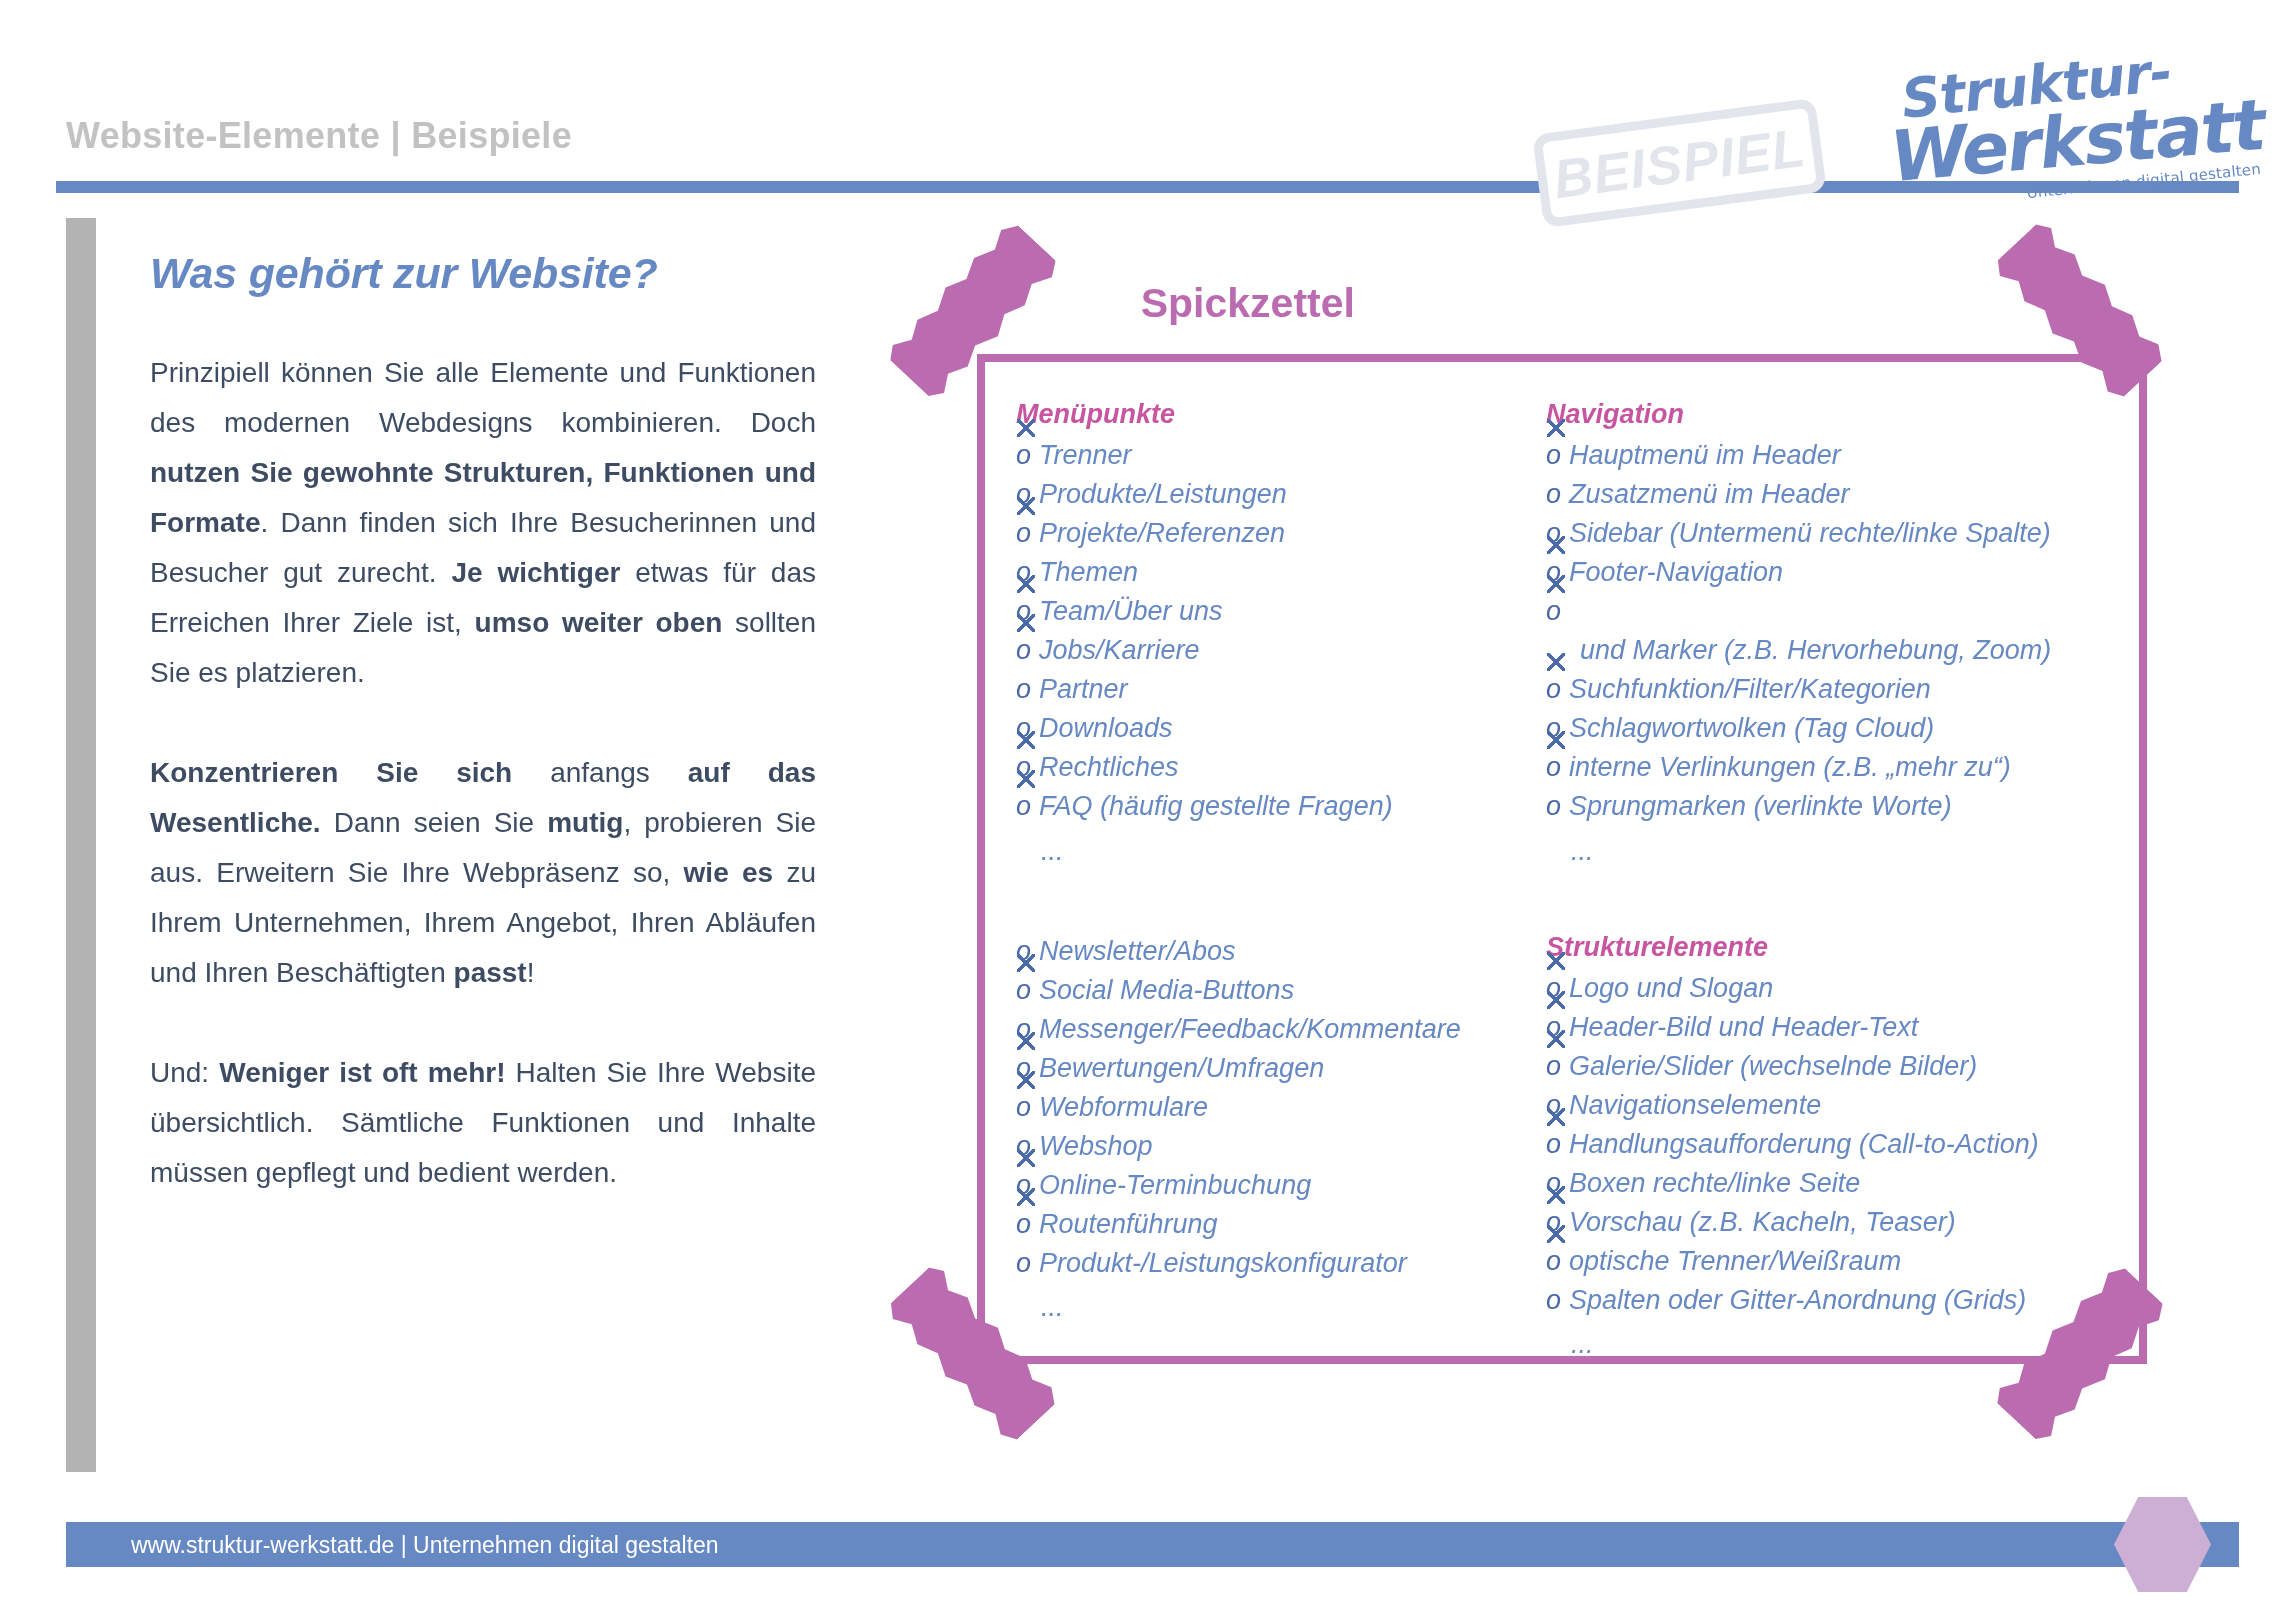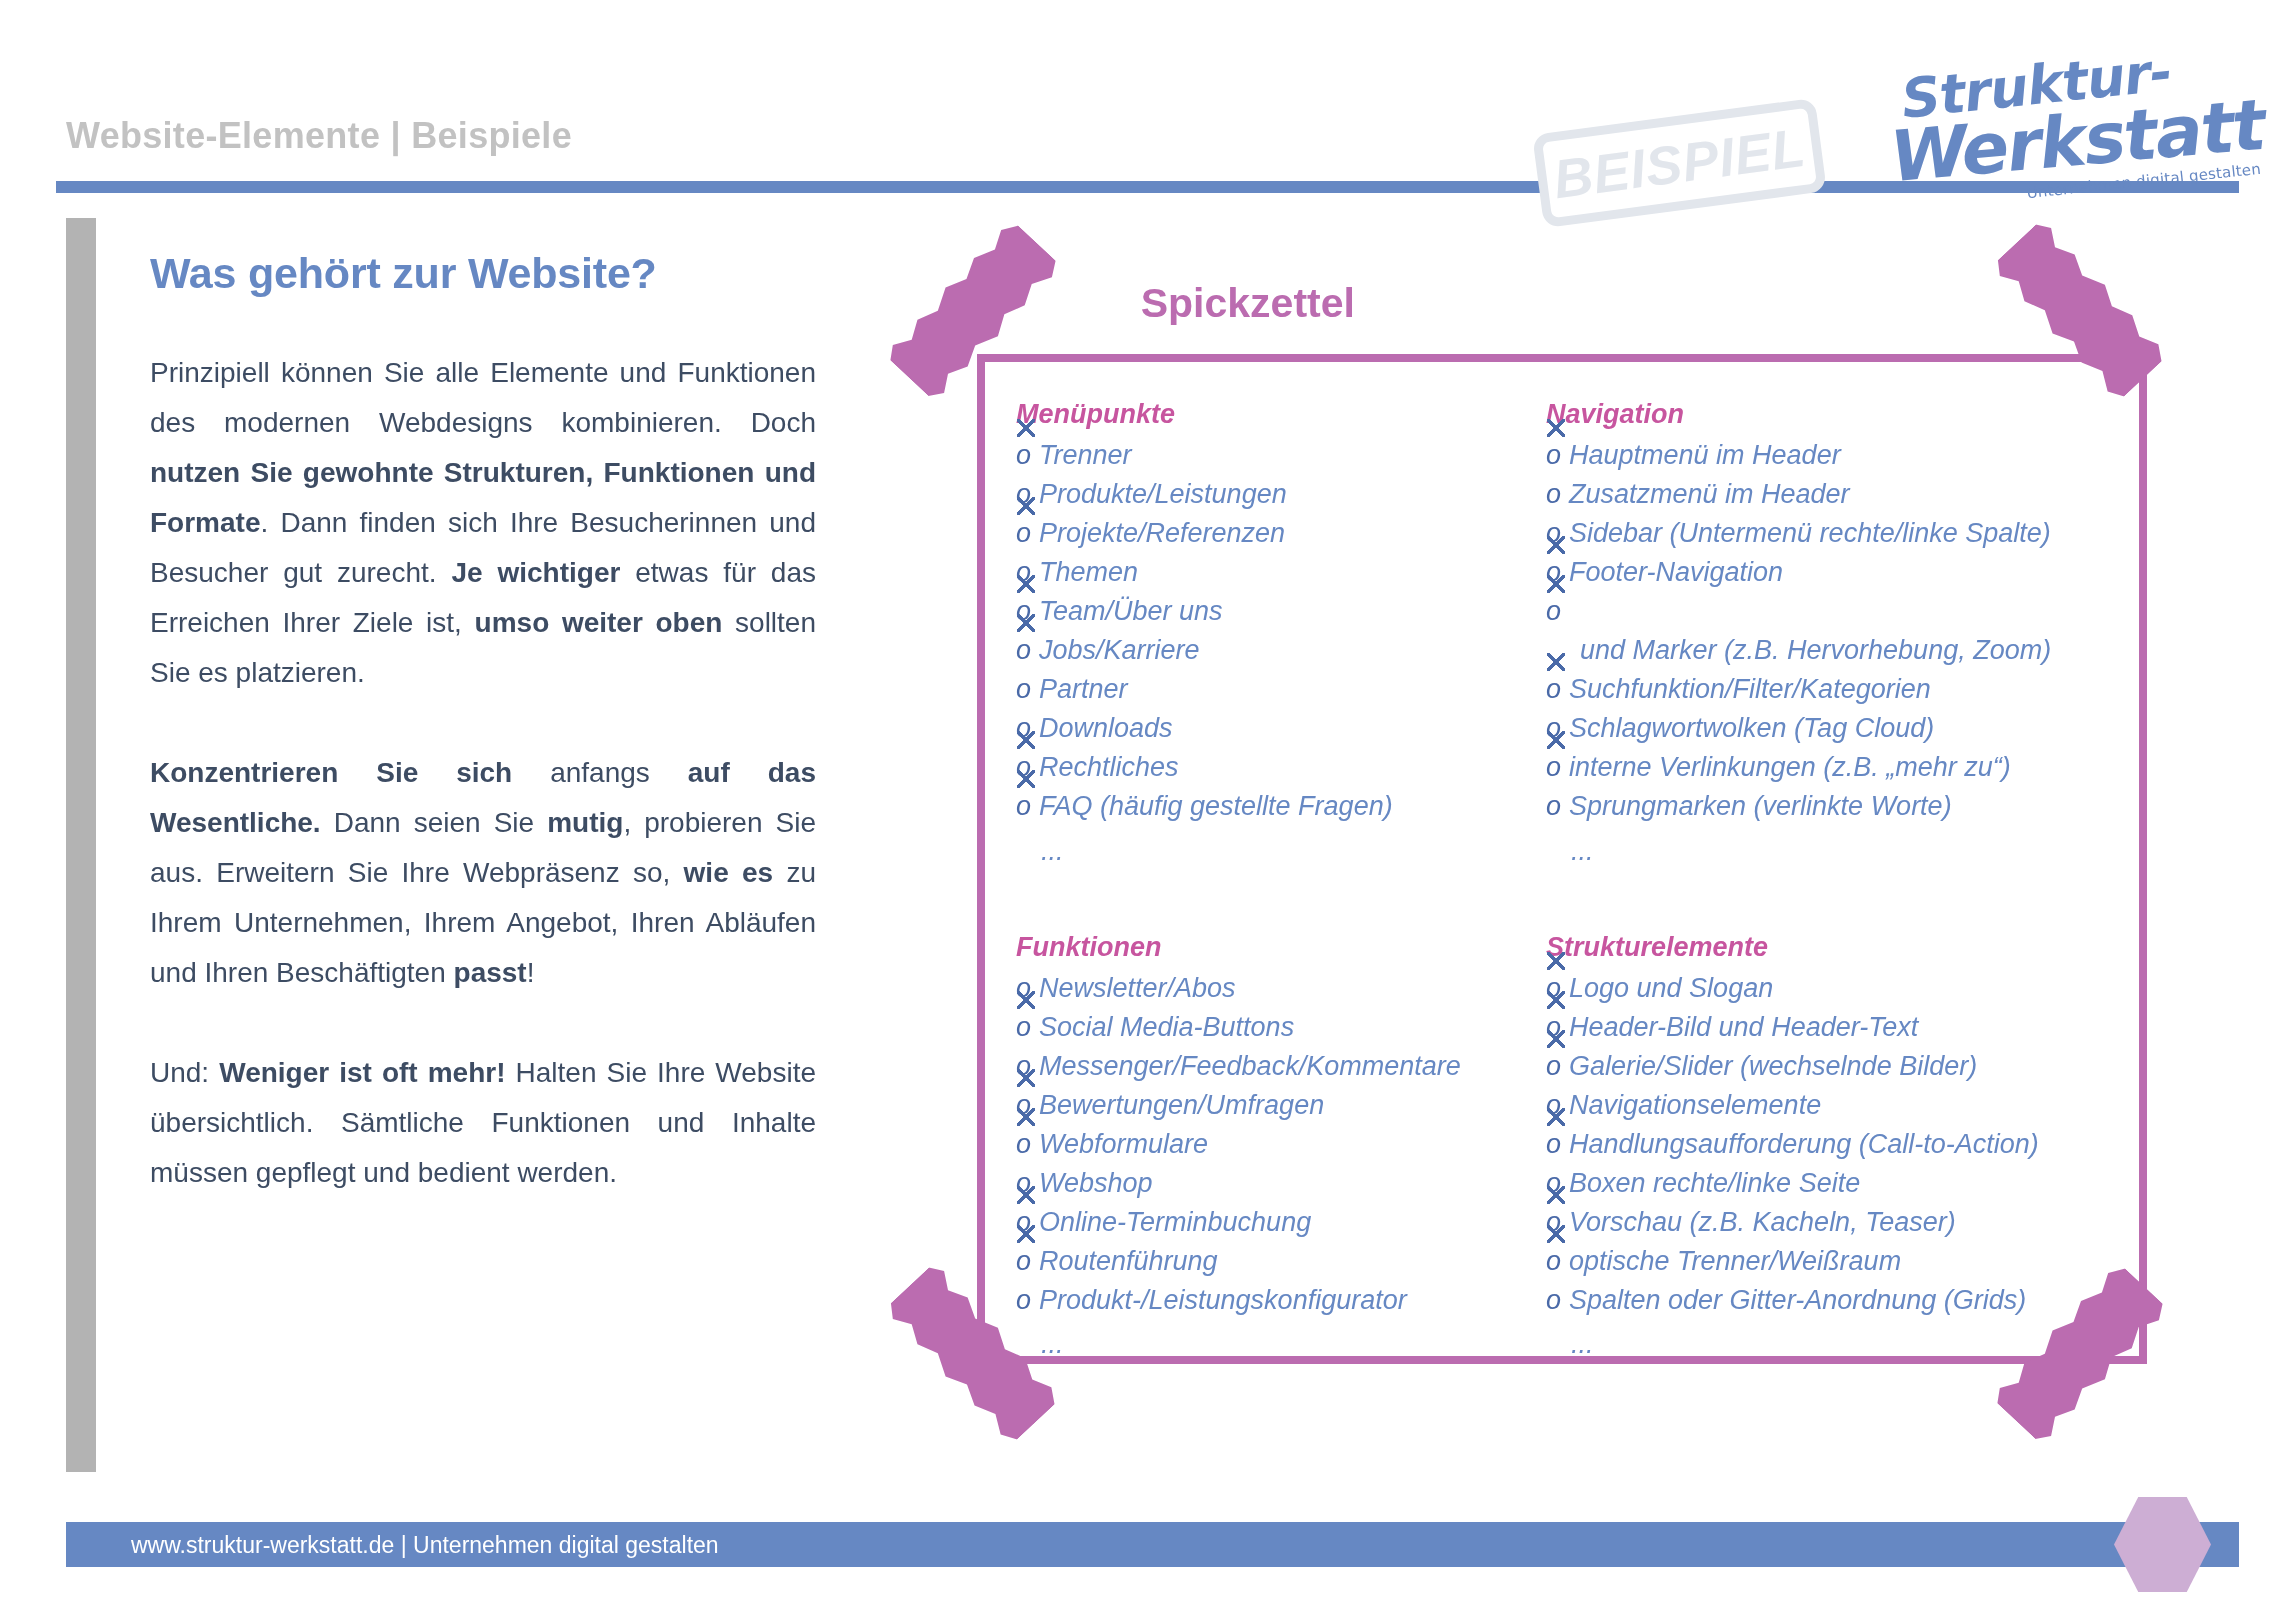--- a/index.html
+++ b/index.html
@@ -122,20 +122,21 @@
     top: 249px;
     width: 666px;
   }
   .col-left h2 {
     font-size: 43px;
     font-weight: bold;
     color: #6688c3;
     margin-bottom: 50px;
     letter-spacing: -0.2px;
     white-space: nowrap;
+    font-style: italic;
   }
   .col-left p {
     font-size: 28px;
     line-height: 50px;
     color: #3d4c63;
     text-align: justify;
     margin-bottom: 50px;
   }
   .col-left p:last-child { margin-bottom: 0; }
   .col-left b { font-weight: bold; }
@@ -395,21 +396,20 @@
               <span class="mark">o</span>
               <span class="li-text">Sprungmarken (verlinkte Worte)</span>
             </li>
           </ul>
           <div class="ellipsis">...</div>
         </div>
     </div>
     <div class="grid-gap"></div>
     <div class="cheat-row">
       <div class="cheat-col" id="cat-2">
-          <div class="cat-title">Funktionen</div>
           <ul class="cheat-list">
             <li>
               <span class="mark">o</span>
               <span class="li-text">Newsletter/Abos</span>
             </li>
             <li>
               <span class="mark checked">o</span>
               <span class="li-text">Social Media-Buttons</span>
             </li>
             <li>

